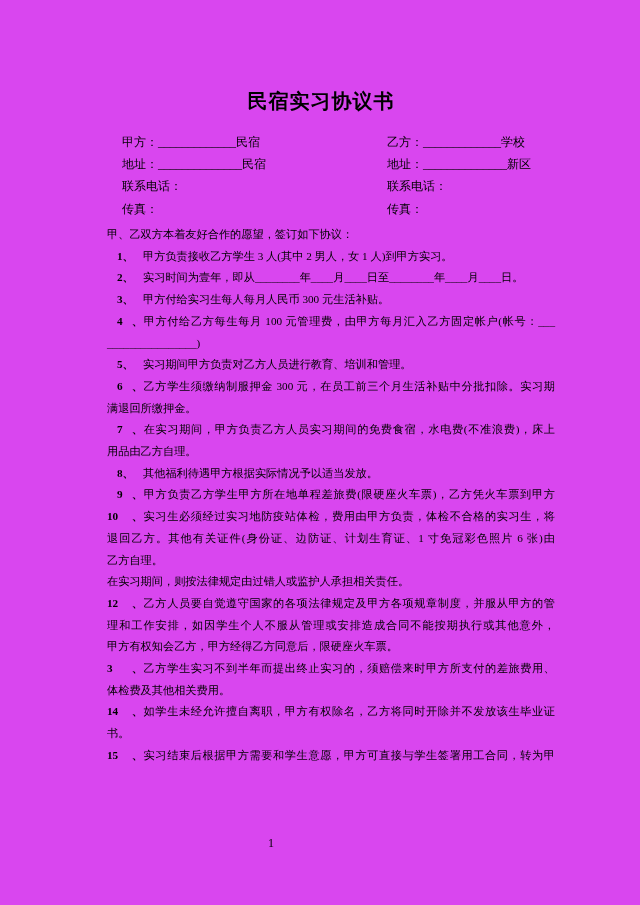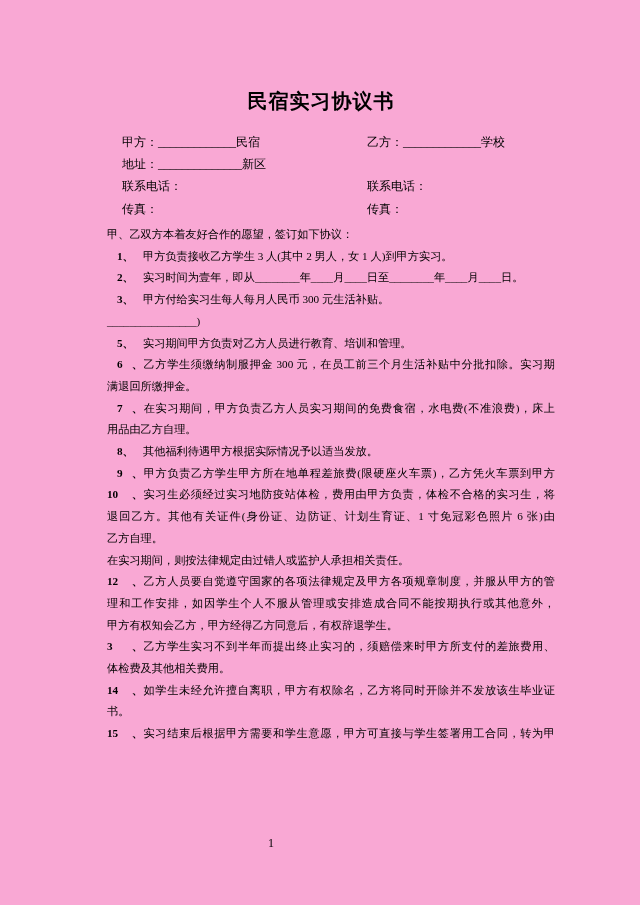--- a/index.html
+++ b/index.html
@@ -1,30 +1,30 @@
 <!DOCTYPE html>
 <html><head>
 <meta charset="utf-8">
 <style>
   html,body { margin:0; padding:0; background:#e8e8e8; }
   .page {
-    position:relative; width:640px; height:905px; background:#f9a8d4;
+    position:relative; width:640px; height:905px; background:#d946ef;
     font-family:"Liberation Serif","DejaVu Serif",serif; color:#000;
     overflow:hidden; margin:0 auto;
   }
   .doc-title {
     position:absolute; left:107px; top:88px; width:448px;
     text-align:center; font-size:20px; font-weight:bold;
     letter-spacing:1px; transform:translateX(-10px); white-space:nowrap;
   }
   .parties {
     position:absolute; left:107px; top:131px; width:470px;
     font-size:12px; line-height:22.2px;
   }
-  .hdr-row { display:flex; padding-left:15px; }
+  .hdr-row { display:flex; padding-left:15px;gap:20px; }
   .hdr-left { display:inline-block; width:245px; white-space:nowrap; }
   .hdr-right { display:inline-block; white-space:nowrap; }
   .doc-body {
     position:absolute; left:107px; top:224px; width:448px;
     font-size:11.2px; line-height:21.7px;
   }
   .line { min-height:21.7px; white-space:normal; }
   .line.fill { text-align:justify; text-align-last:justify; }
   .num {
     display:inline-block; width:36px; box-sizing:border-box;
@@ -40,51 +40,53 @@
 <body>
 
 <div class="page">
   <div class="doc-title">民宿实习协议书</div>
   <div class="parties">
       <div class="hdr-row">
         <span class="hdr-left">甲方：_____________民宿</span>
         <span class="hdr-right">乙方：_____________学校</span>
       </div>
       <div class="hdr-row">
+        <span class="hdr-left">地址：______________民宿</span>
         <span class="hdr-right">地址：______________新区</span>
       </div>
       <div class="hdr-row">
         <span class="hdr-left">联系电话：</span>
         <span class="hdr-right">联系电话：</span>
       </div>
       <div class="hdr-row">
         <span class="hdr-left">传真：</span>
         <span class="hdr-right">传真：</span>
       </div>
     </div>
   <div class="doc-body">
     <div class="line">甲、乙双方本着友好合作的愿望，签订如下协议：</div>
   <div class="line"><span class="num d1">1、</span>甲方负责接收乙方学生 3 人(其中 2 男人，女 1 人)到甲方实习。</div>
       <div class="line"><span class="num d1">2、</span>实习时间为壹年，即从________年____月____日至________年____月____日。</div>
       <div class="line"><span class="num d1">3、</span>甲方付给实习生每人每月人民币 300 元生活补贴。</div>
+      <div class="line fill"><span class="num d1">4、</span>甲方付给乙方每生每月 100 元管理费，由甲方每月汇入乙方固定帐户(帐号：___</div>
       <div class="line">________________)</div>
       <div class="line"><span class="num d1">5、</span>实习期间甲方负责对乙方人员进行教育、培训和管理。</div>
       <div class="line fill"><span class="num d1">6、</span>乙方学生须缴纳制服押金 300 元，在员工前三个月生活补贴中分批扣除。实习期</div>
       <div class="line">满退回所缴押金。</div>
       <div class="line fill"><span class="num d1">7、</span>在实习期间，甲方负责乙方人员实习期间的免费食宿，水电费(不准浪费)，床上</div>
       <div class="line">用品由乙方自理。</div>
       <div class="line"><span class="num d1">8、</span>其他福利待遇甲方根据实际情况予以适当发放。</div>
       <div class="line fill"><span class="num d1">9、</span>甲方负责乙方学生甲方所在地单程差旅费(限硬座火车票)，乙方凭火车票到甲方</div>
       <div class="line fill"><span class="num d2">10、</span>实习生必须经过实习地防疫站体检，费用由甲方负责，体检不合格的实习生，将</div>
       <div class="line fill">退回乙方。其他有关证件(身份证、边防证、计划生育证、1 寸免冠彩色照片 6 张)由</div>
       <div class="line">乙方自理。</div>
       <div class="line">在实习期间，则按法律规定由过错人或监护人承担相关责任。</div>
       <div class="line fill"><span class="num d2">12、</span>乙方人员要自觉遵守国家的各项法律规定及甲方各项规章制度，并服从甲方的管</div>
       <div class="line fill">理和工作安排，如因学生个人不服从管理或安排造成合同不能按期执行或其他意外，</div>
-      <div class="line">甲方有权知会乙方，甲方经得乙方同意后，有权辞退学生。</div>
+      <div class="line">甲方有权知会乙方，甲方经得乙方同意后，限硬座火车票。</div>
       <div class="line fill"><span class="num d2">3、</span>乙方学生实习不到半年而提出终止实习的，须赔偿来时甲方所支付的差旅费用、</div>
       <div class="line">体检费及其他相关费用。</div>
       <div class="line fill"><span class="num d2">14、</span>如学生未经允许擅自离职，甲方有权除名，乙方将同时开除并不发放该生毕业证</div>
       <div class="line">书。</div>
       <div class="line fill"><span class="num d2">15、</span>实习结束后根据甲方需要和学生意愿，甲方可直接与学生签署用工合同，转为甲</div>
     </div>
   <div class="page-number">1</div>
 </div>
 
 </body></html>

